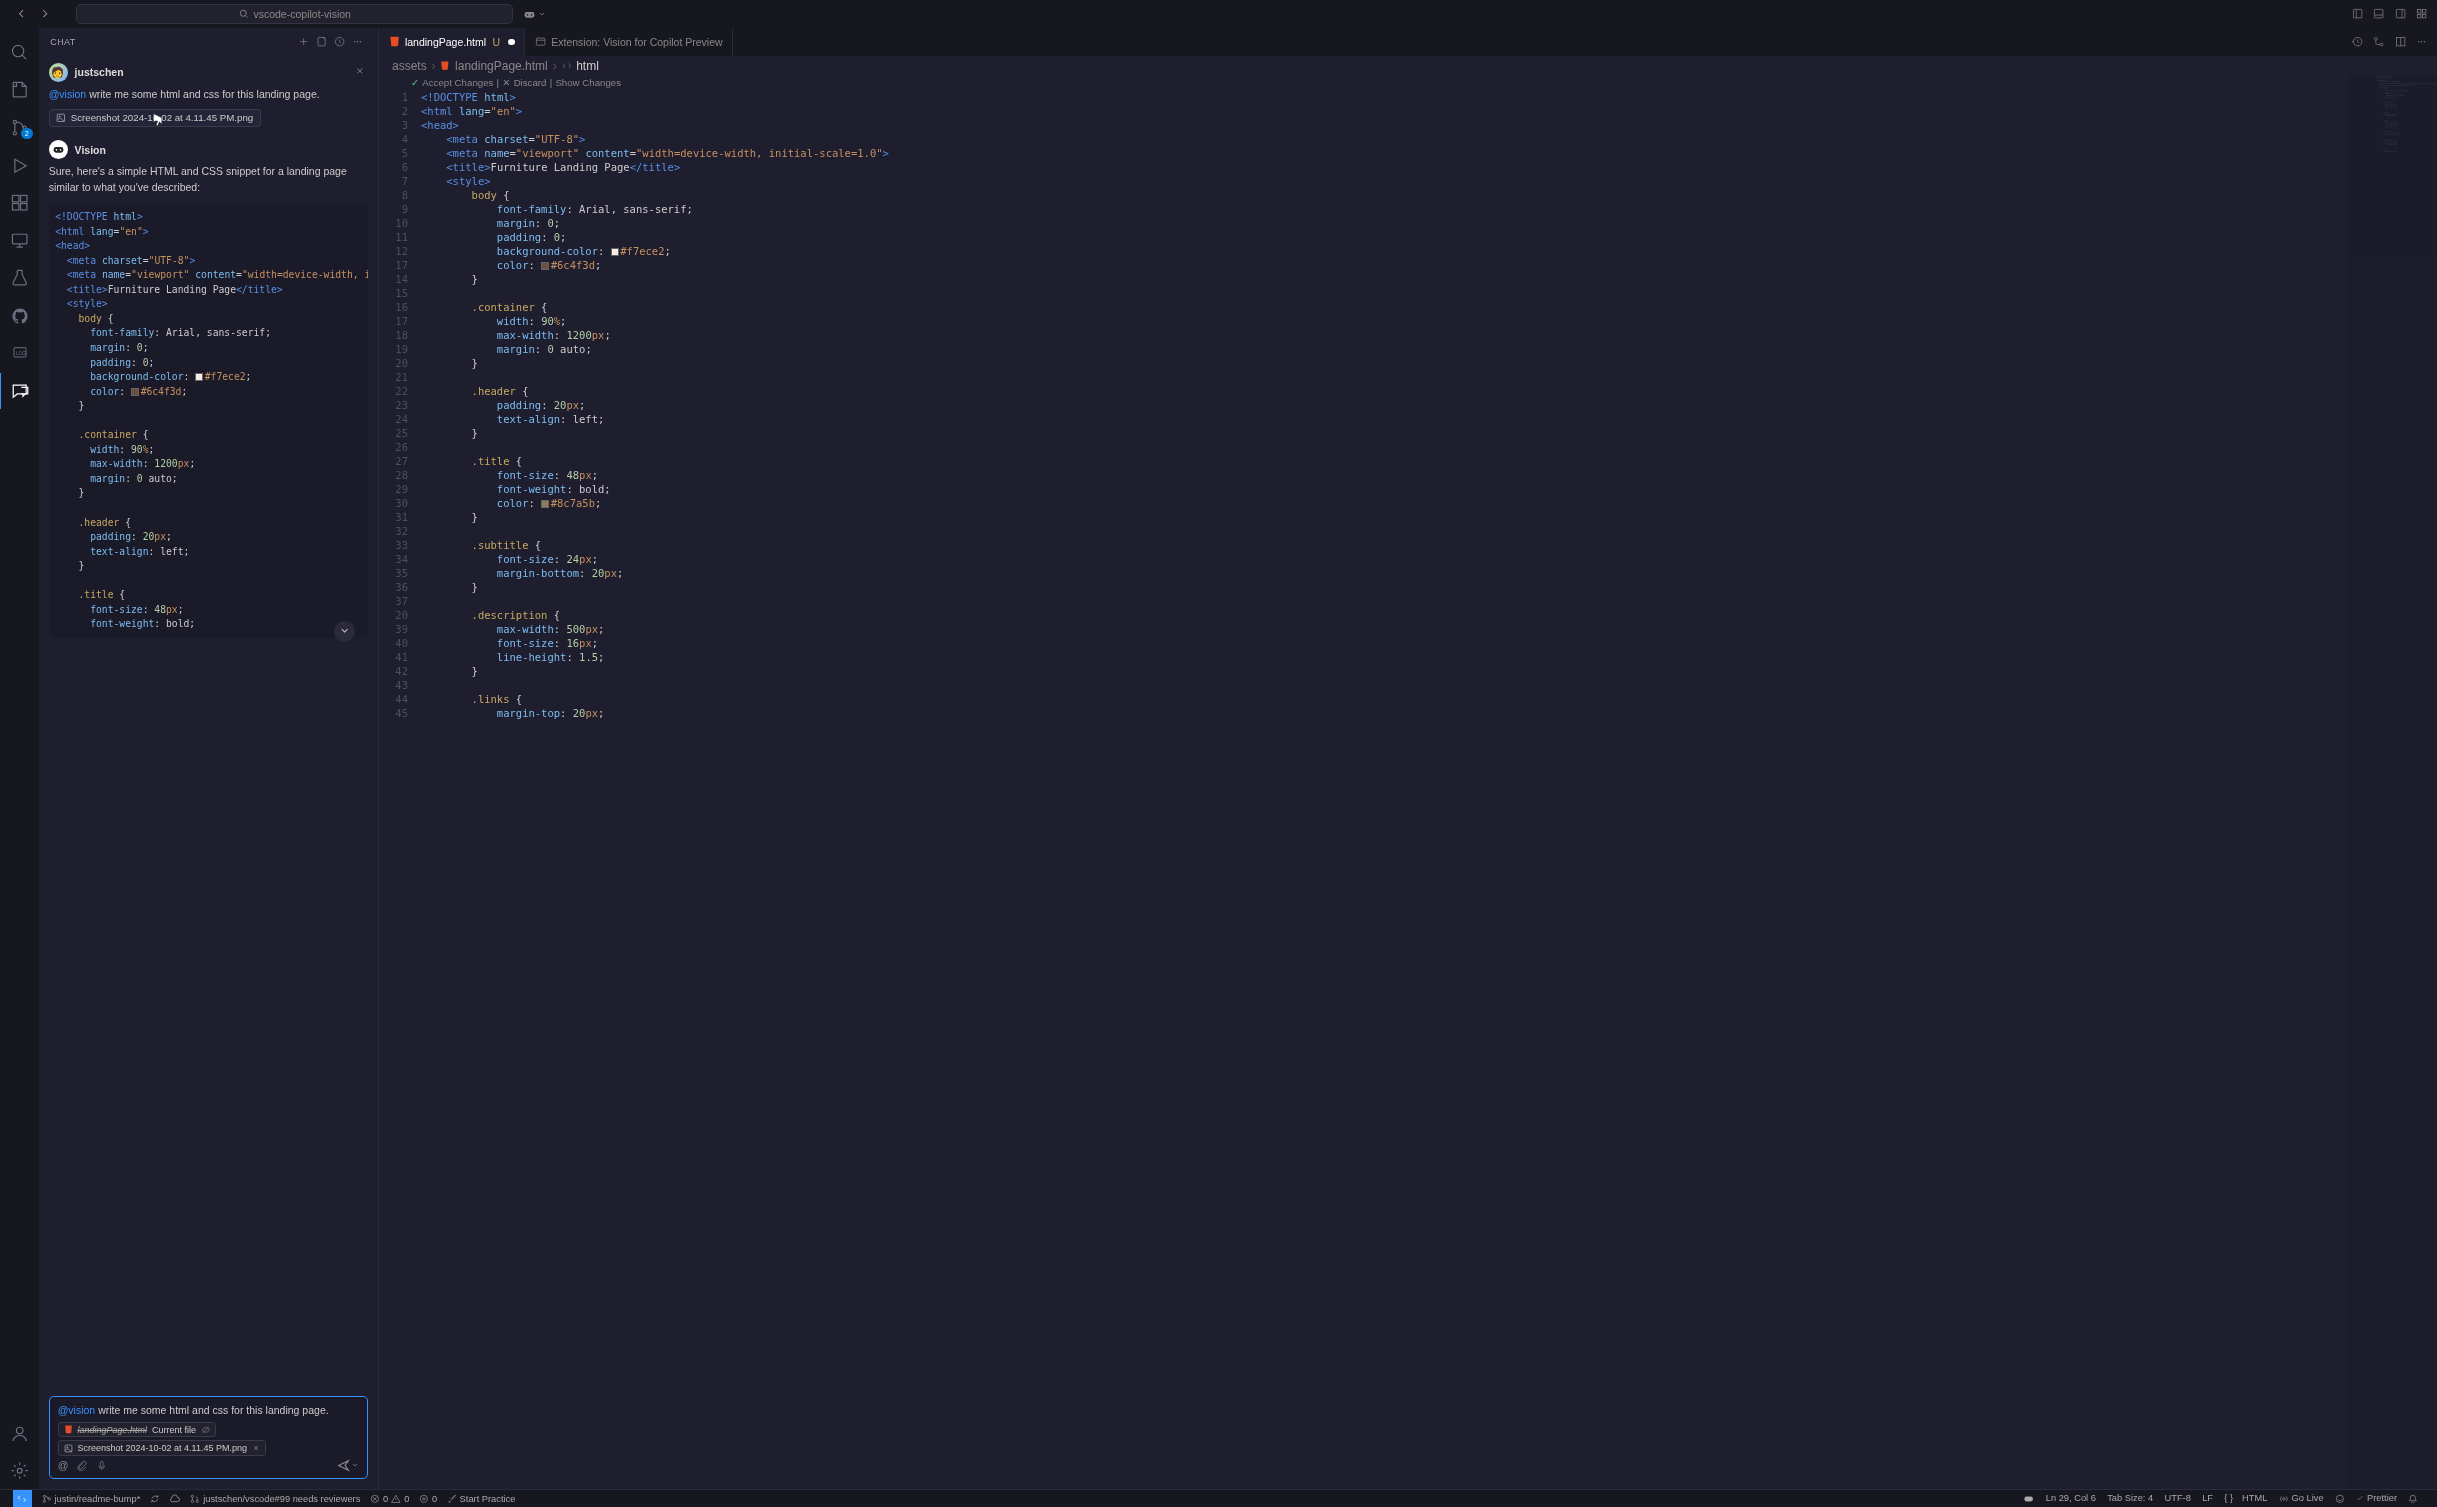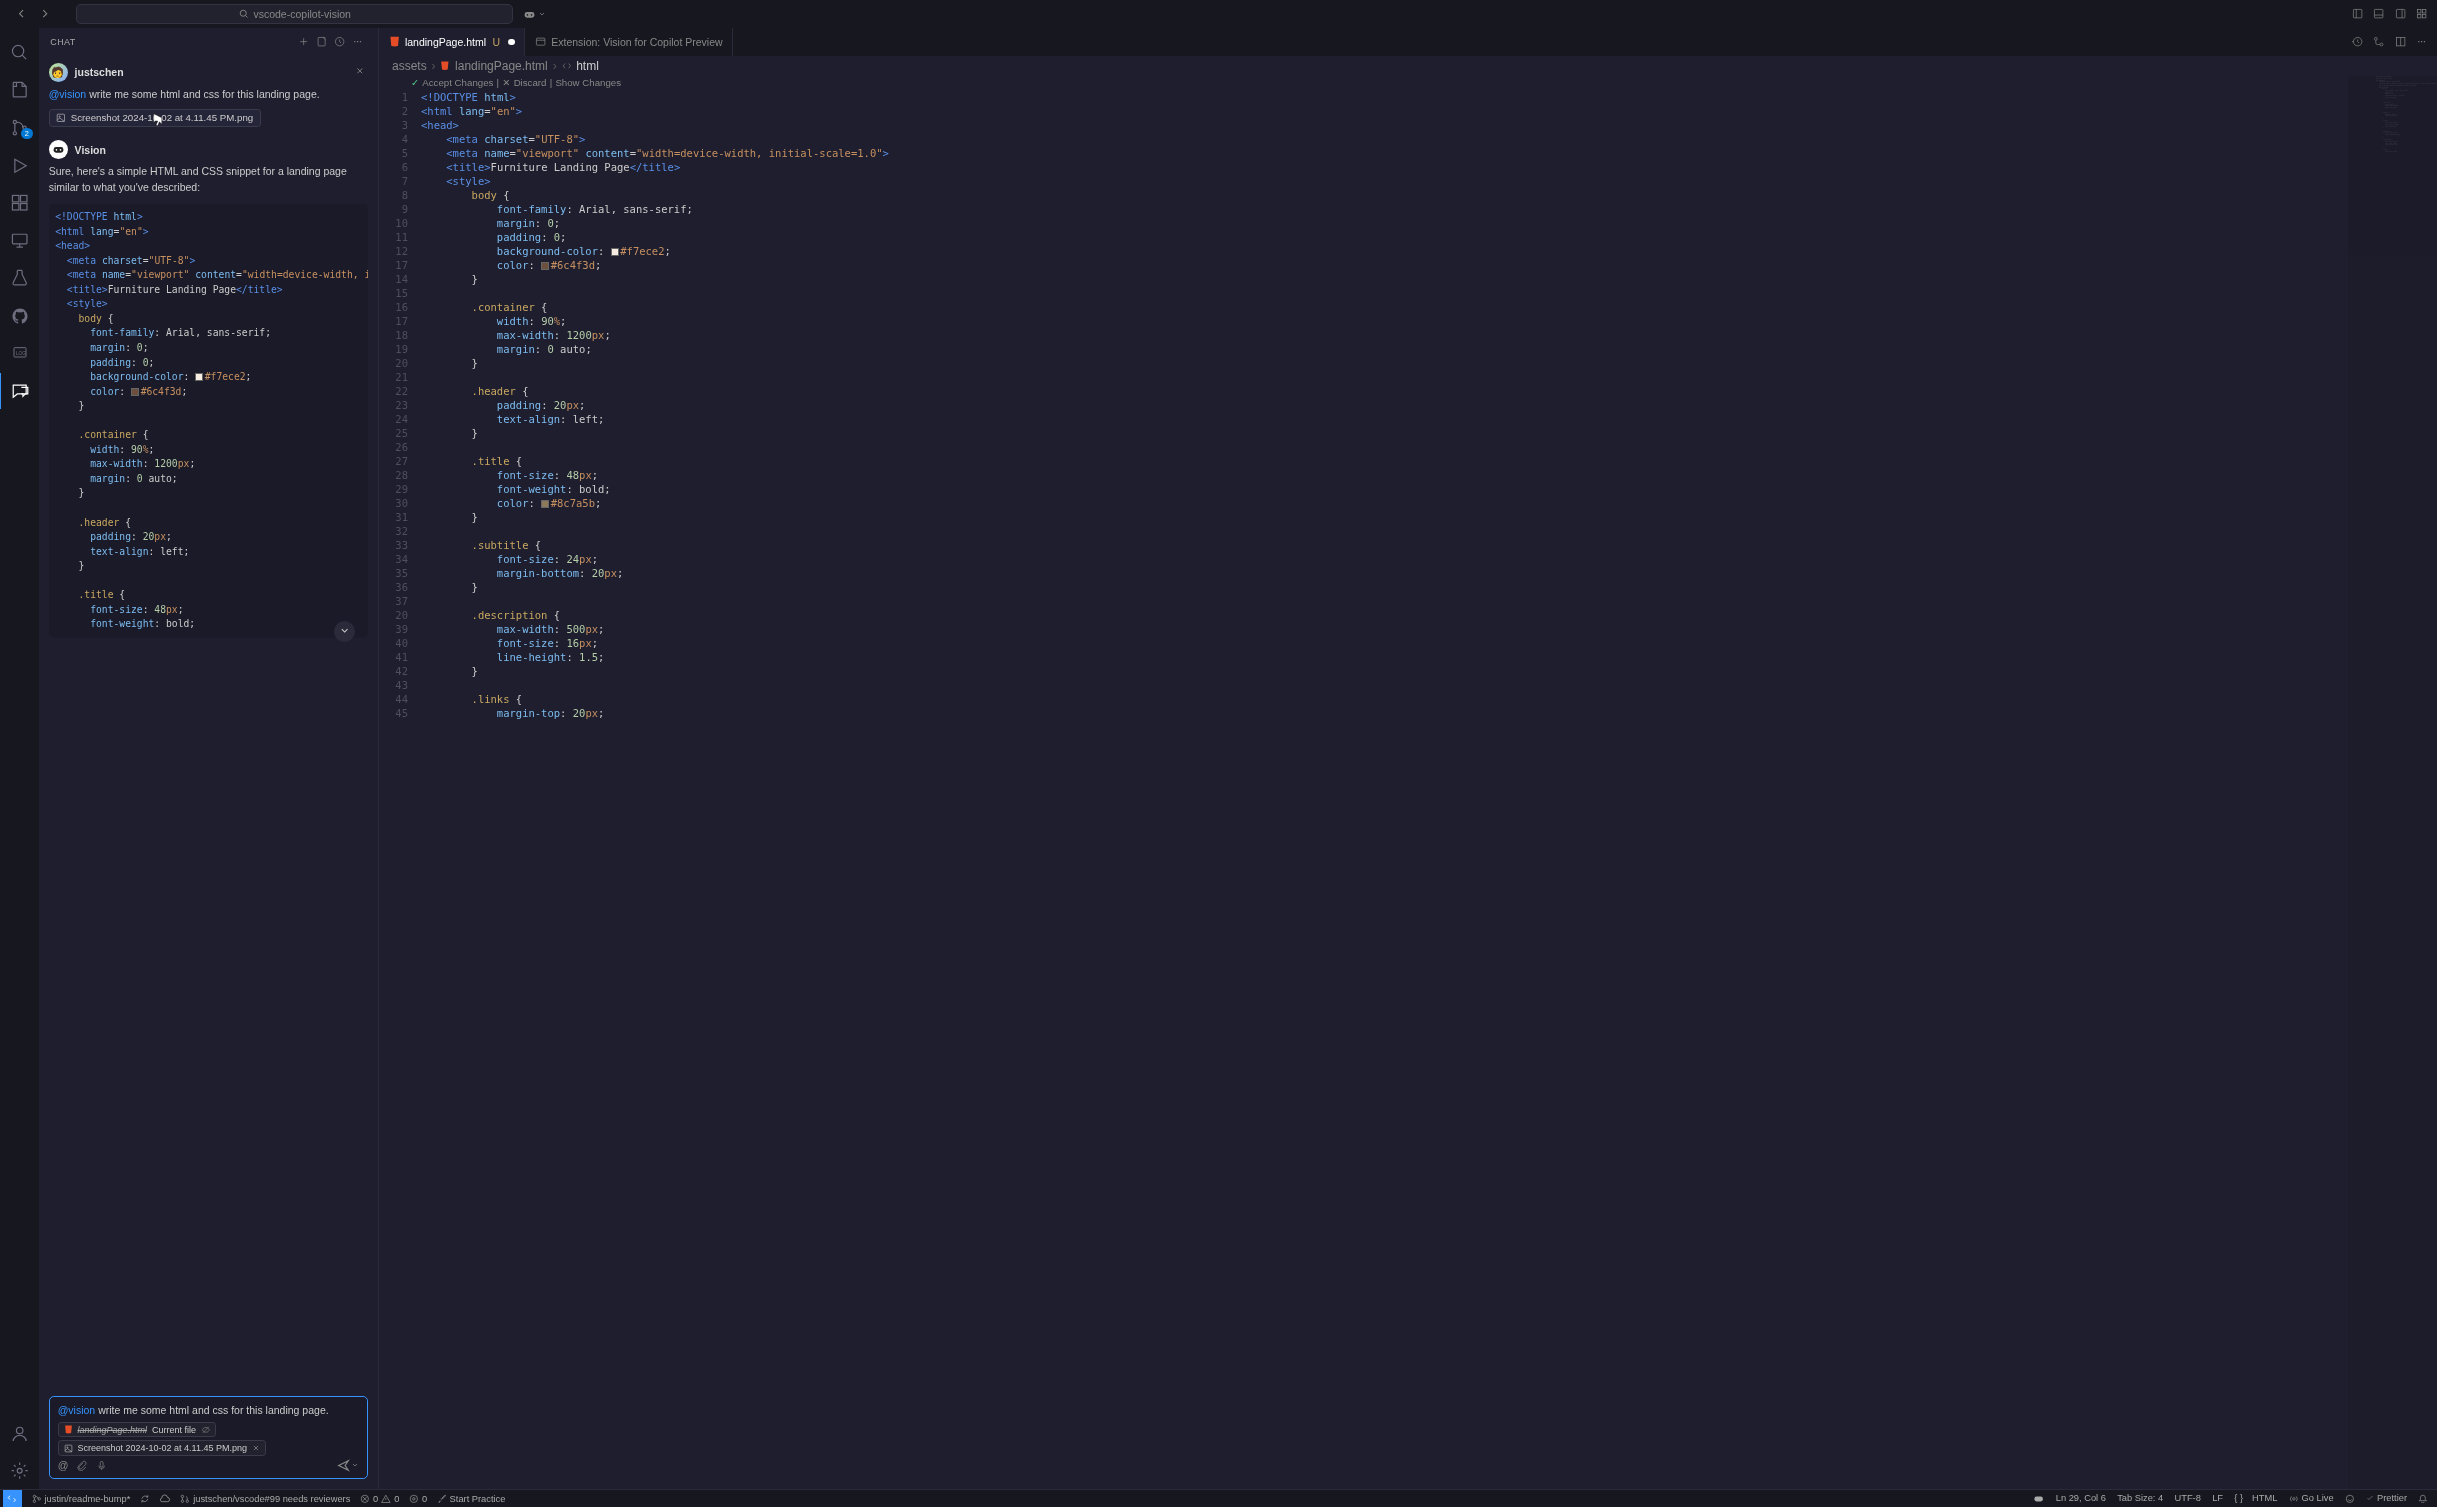--- a/index.html
+++ b/index.html
@@ -90,21 +90,21 @@
 .tk-str { color:#c79060; }
 .tk-sel { color:#c9a860; }
 .tk-prop { color:#7dbcf0; }
 .tk-val { color:#c79060; }
 .tk-num { color:#b5cea8; }
 .tk-unit { color:#c79060; }
 .tk-doctype { color:#5a8fe6; }
 .tk-swatch { display:inline-block; width:8px; height:8px; border:0.8px solid #666; vertical-align:middle; margin-right:1.6px; }
 
 
-.statusbar { height:18px; background:#17171f; display:flex; align-items:center; padding:0 9px; font-size:9.3px; color:#aaa; gap:9.7px; border-top:0.8px solid #2a2a3a; }
+.statusbar { height:18px; background:#17171f; display:flex; align-items:center; padding:0 19px; font-size:9.3px; color:#aaa; gap:9.7px; border-top:0.8px solid #2a2a3a; }
 .sb-item { display:flex; align-items:center; gap:3.2px; cursor:pointer; }
 .sb-remote { background:#3794ff; color:#fff; height:18px; padding:0 4.9px; display:flex; align-items:center; margin-left:-6.5px; }
 .sb-spacer { flex:1; }
 .sb-right { display:flex; align-items:center; gap:11.3px; }
 
 svg { display:block; }
 .cursor-img { position:absolute; z-index:1000; pointer-events:none; }
 </style>
 </head>
 <body>

